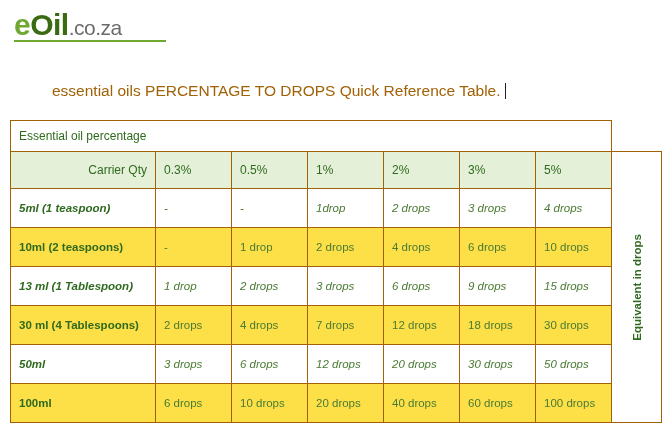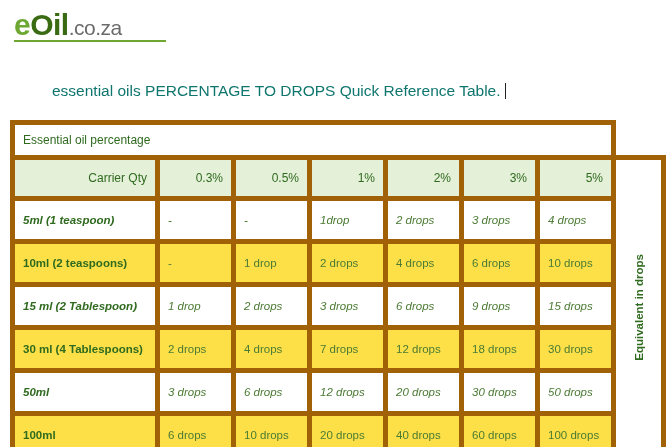--- a/index.html
+++ b/index.html
@@ -50,21 +50,21 @@
     width: 152px;
     height: 2px;
     background: #6ea832;
   }
   
   .heading {
     position: absolute;
     left: 52px;
     top: 82px;
     font-size: 15.5px;
-    color: #0f766e;
+    color: #a16207;
     white-space: nowrap;
   }
   .caret {
     display: inline-block;
     width: 1px;
     height: 16px;
     background: #222;
     vertical-align: -3px;
     margin-left: 4px;
   }
@@ -76,21 +76,21 @@
     width: 650px;
   }
   table.ref {
     border-collapse: collapse;
     table-layout: fixed;
     width: 650px;
     font-size: 11.5px;
     color: #2f6a1f;
   }
   table.ref td, table.ref th {
-    border: 5px solid #a16207;
+    border: 1px solid #a16207;
     padding: 0 8px;
     text-align: left;
     vertical-align: middle;
     font-weight: normal;
   }
   .title-row td {
     height: 30px;
     text-align: center;
     font-weight: bold;
     background: #ffffff;
@@ -101,21 +101,21 @@
     height: 36px;
     background: #e4f0d8;
     font-weight: bold;
     color: #2f6a1f;
   }
   .head-row td.carrier {
     font-size: 12px;
     text-align: right;
   }
   .head-row td.pct {
-    text-align: right;
+    text-align: left;
     font-size: 12px;
   }
   tr.data td.rowlabel {
     font-weight: bold;
     height: 38px;
     color: #2f6a1f;
     font-size: 11.5px;
   }
   tr.data td.cell {
     height: 38px;
@@ -216,21 +216,21 @@
           <td class="rowlabel">10ml (2 teaspoons)</td>
           <td class="cell">-</td>
           <td class="cell">1 drop</td>
           <td class="cell">2 drops</td>
           <td class="cell">4 drops</td>
           <td class="cell">6 drops</td>
           <td class="cell">10 drops</td>
         </tr>
 
         <tr class="data plain">
-          <td class="rowlabel">15 ml (2 Tablespoon)</td>
+          <td class="rowlabel">13 ml (1 Tablespoon)</td>
           <td class="cell">1 drop</td>
           <td class="cell">2 drops</td>
           <td class="cell">3 drops</td>
           <td class="cell">6 drops</td>
           <td class="cell">9 drops</td>
           <td class="cell">15 drops</td>
         </tr>
 
         <tr class="data shade">
           <td class="rowlabel">30 ml (4 Tablespoons)</td>

